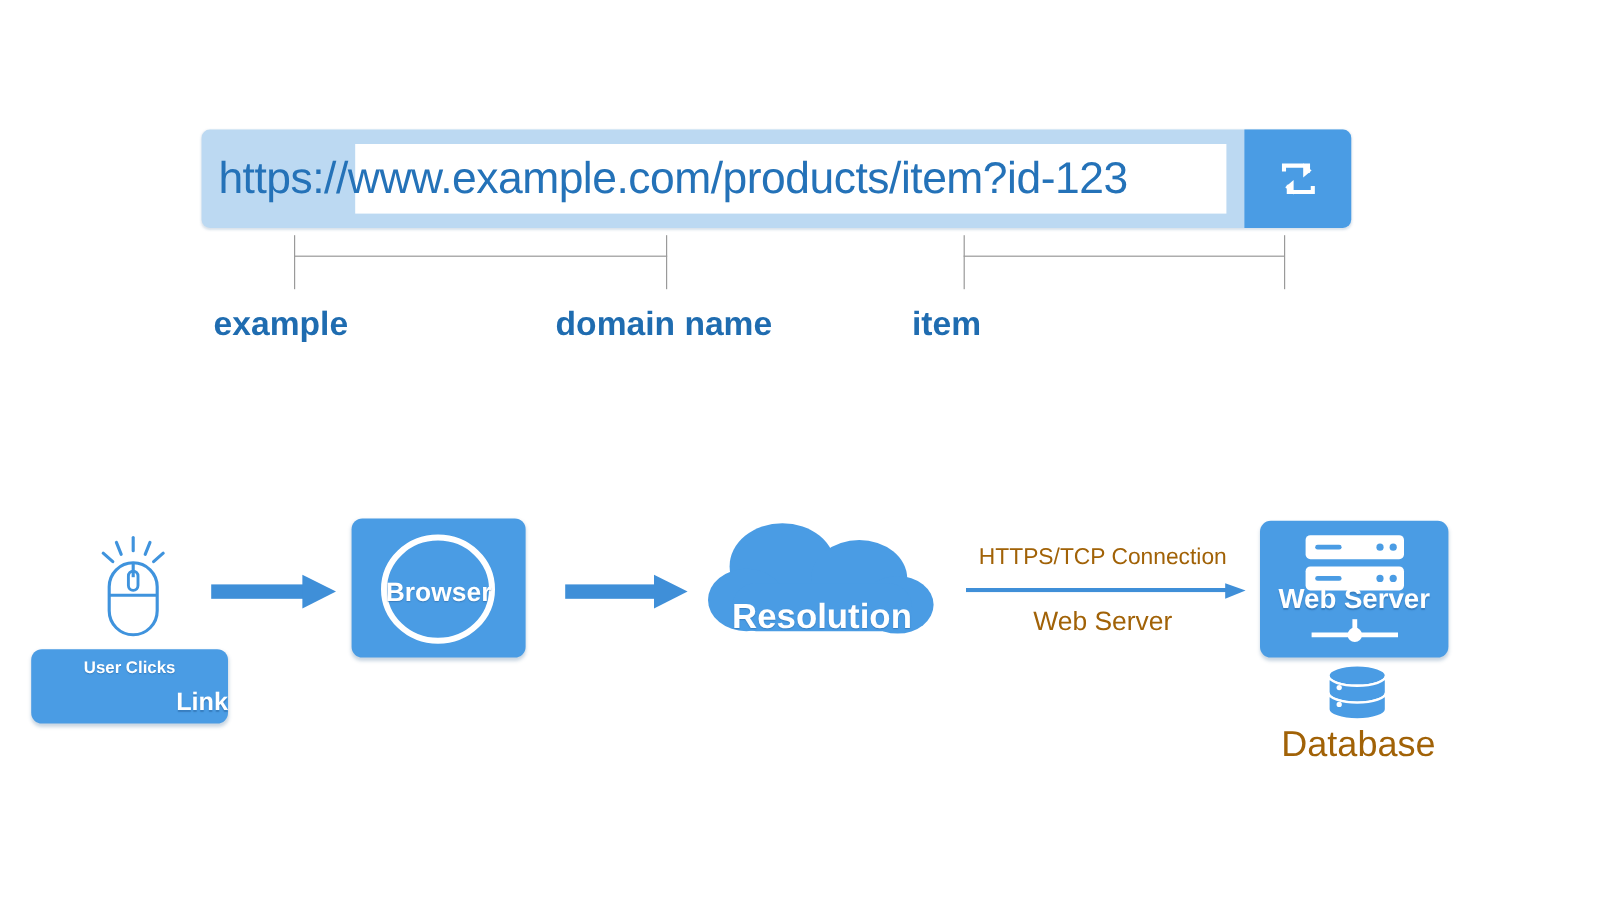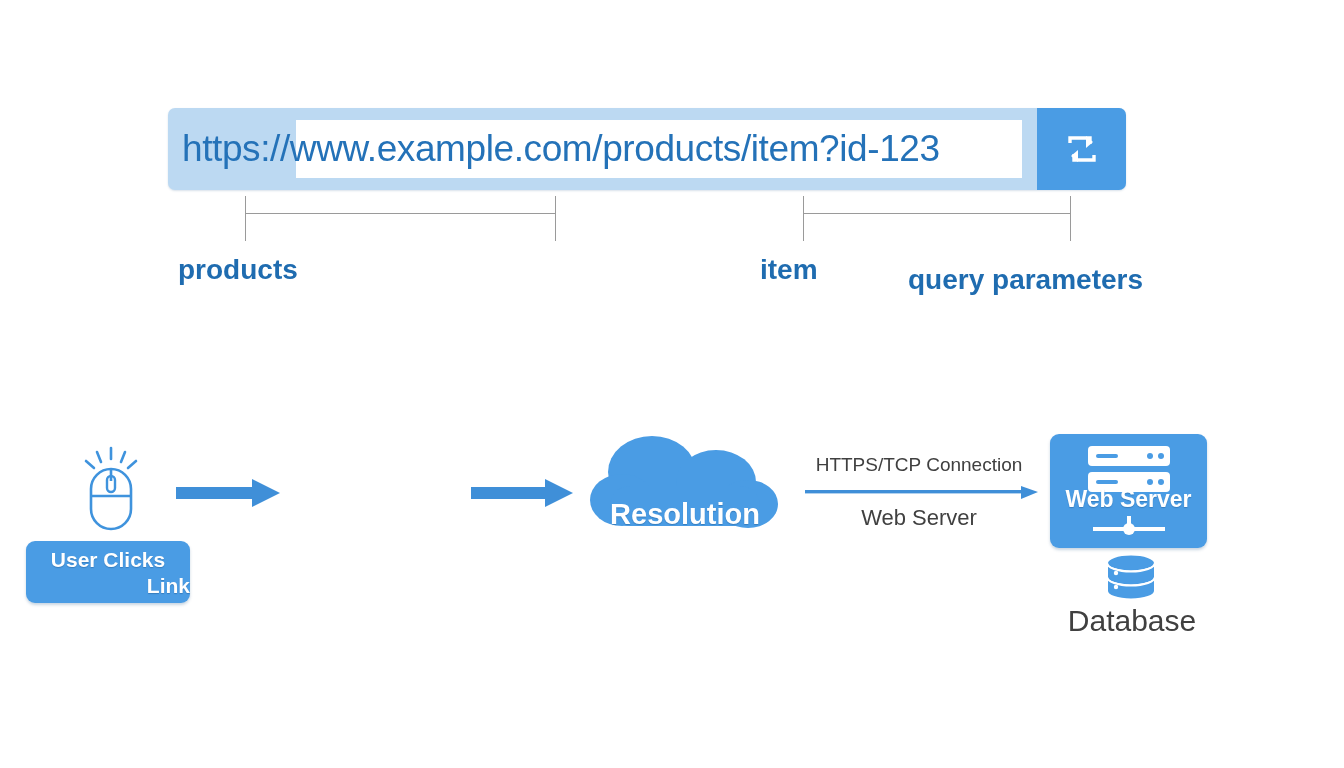--- a/index.html
+++ b/index.html
@@ -96,21 +96,21 @@
   .node-label {
     position: absolute;
     color: #ffffff;
     font-weight: bold;
     text-align: center;
     white-space: nowrap;
     text-shadow: 0 1px 1px rgba(20,70,120,0.35);
   }
   .caption {
     position: absolute;
-    color: #404040;
+    color: #a16207;
     white-space: nowrap;
     text-align: center;
   }
   .flow-arrow {
     position: absolute;
   }
   svg { display: block; overflow: visible; }
 </style>
 </head>
 <body>
@@ -135,54 +135,62 @@
   </div>
 
   <div class="bracket-top" style="left:245px; top:185px; width:311px;"></div>
   <div class="tick" style="left:245px; top:168px; height:45px;"></div>
   <div class="tick" style="left:555px; top:168px; height:45px;"></div>
 
   <div class="bracket-top" style="left:803px; top:185px; width:267px;"></div>
   <div class="tick" style="left:803px; top:168px; height:45px;"></div>
   <div class="tick" style="left:1070px; top:168px; height:45px;"></div>
 
-  <div class="seg-label" style="left:178px; top:226px;">products</div>
+  <div class="seg-label" style="left:178px; top:226px;">example</div>
+  <div class="seg-label" style="left:463px; top:226px;">domain name</div>
   <div class="seg-label" style="left:760px; top:226px;">item</div>
-  <div class="seg-label" style="left:908px; top:236px;">query parameters</div>
 
   <div style="position:absolute; left:80px; top:418px;">
     <svg width="62" height="92" viewBox="0 0 62 92">
 
       <g stroke="#3f93dd" stroke-width="2.6" stroke-linecap="round">
         <line x1="31" y1="2" x2="31" y2="13"></line>
         <line x1="17" y1="6" x2="21" y2="16"></line>
         <line x1="45" y1="6" x2="41" y2="16"></line>
         <line x1="6" y1="15" x2="14" y2="22"></line>
         <line x1="56" y1="15" x2="48" y2="22"></line>
       </g>
 
       <rect x="11" y="23" width="40" height="60" rx="20" ry="20" fill="none" stroke="#3f93dd" stroke-width="2.6"></rect>
       <line x1="11" y1="50" x2="51" y2="50" stroke="#3f93dd" stroke-width="2.6"></line>
       <line x1="31" y1="23" x2="31" y2="35" stroke="#3f93dd" stroke-width="2.6"></line>
       <rect x="27" y="30" width="8" height="16" rx="4" ry="4" fill="none" stroke="#3f93dd" stroke-width="2.4"></rect>
     </svg>
   </div>
 
   <div class="node-box" style="left:26px; top:513px; width:164px; height:62px;">
-    <div class="node-label" style="left:0; top:7px; width:164px; font-size:21px;">User Clicks</div>
+    <div class="node-label" style="left:0; top:7px; width:164px; font-size:14px;">User Clicks</div>
     <div class="node-label" style="left:0; top:33px; width:164px; font-size:21px;text-align:right;">Link</div>
   </div>
 
   <div class="flow-arrow" style="left:176px; top:449px;">
     <svg width="108" height="32" viewBox="0 0 108 32">
       <rect x="0" y="10" width="78" height="12" fill="#3f8fd8"></rect>
       <path d="M76 2 L104 16 L76 30 Z" fill="#3f8fd8"></path>
     </svg>
   </div>
 
+  <div class="node-box" style="left:293px; top:404px; width:145px; height:116px;">
+    <span style="position:absolute; left:22px; top:13px;">
+      <svg width="100" height="92" viewBox="0 0 100 92">
+        <ellipse cx="50" cy="46" rx="45" ry="43" fill="none" stroke="#ffffff" stroke-width="5"></ellipse>
+      </svg>
+    </span>
+    <div class="node-label" style="left:0; top:49px; width:145px; font-size:22px;">Browser</div>
+  </div>
 
   <div class="flow-arrow" style="left:471px; top:449px;">
     <svg width="106" height="32" viewBox="0 0 106 32">
       <rect x="0" y="10" width="76" height="12" fill="#3f8fd8"></rect>
       <path d="M74 2 L102 16 L74 30 Z" fill="#3f8fd8"></path>
     </svg>
   </div>
 
   <div style="position:absolute; left:590px; top:404px;">
     <svg width="190" height="106" viewBox="0 0 190 106">

